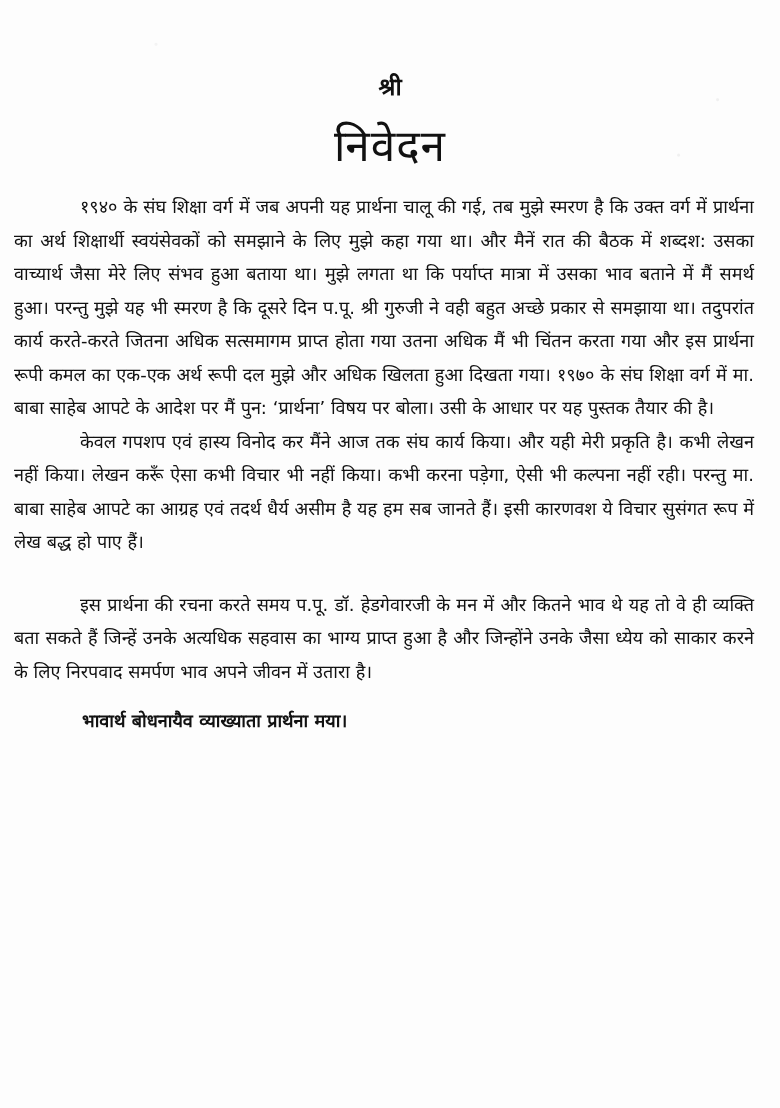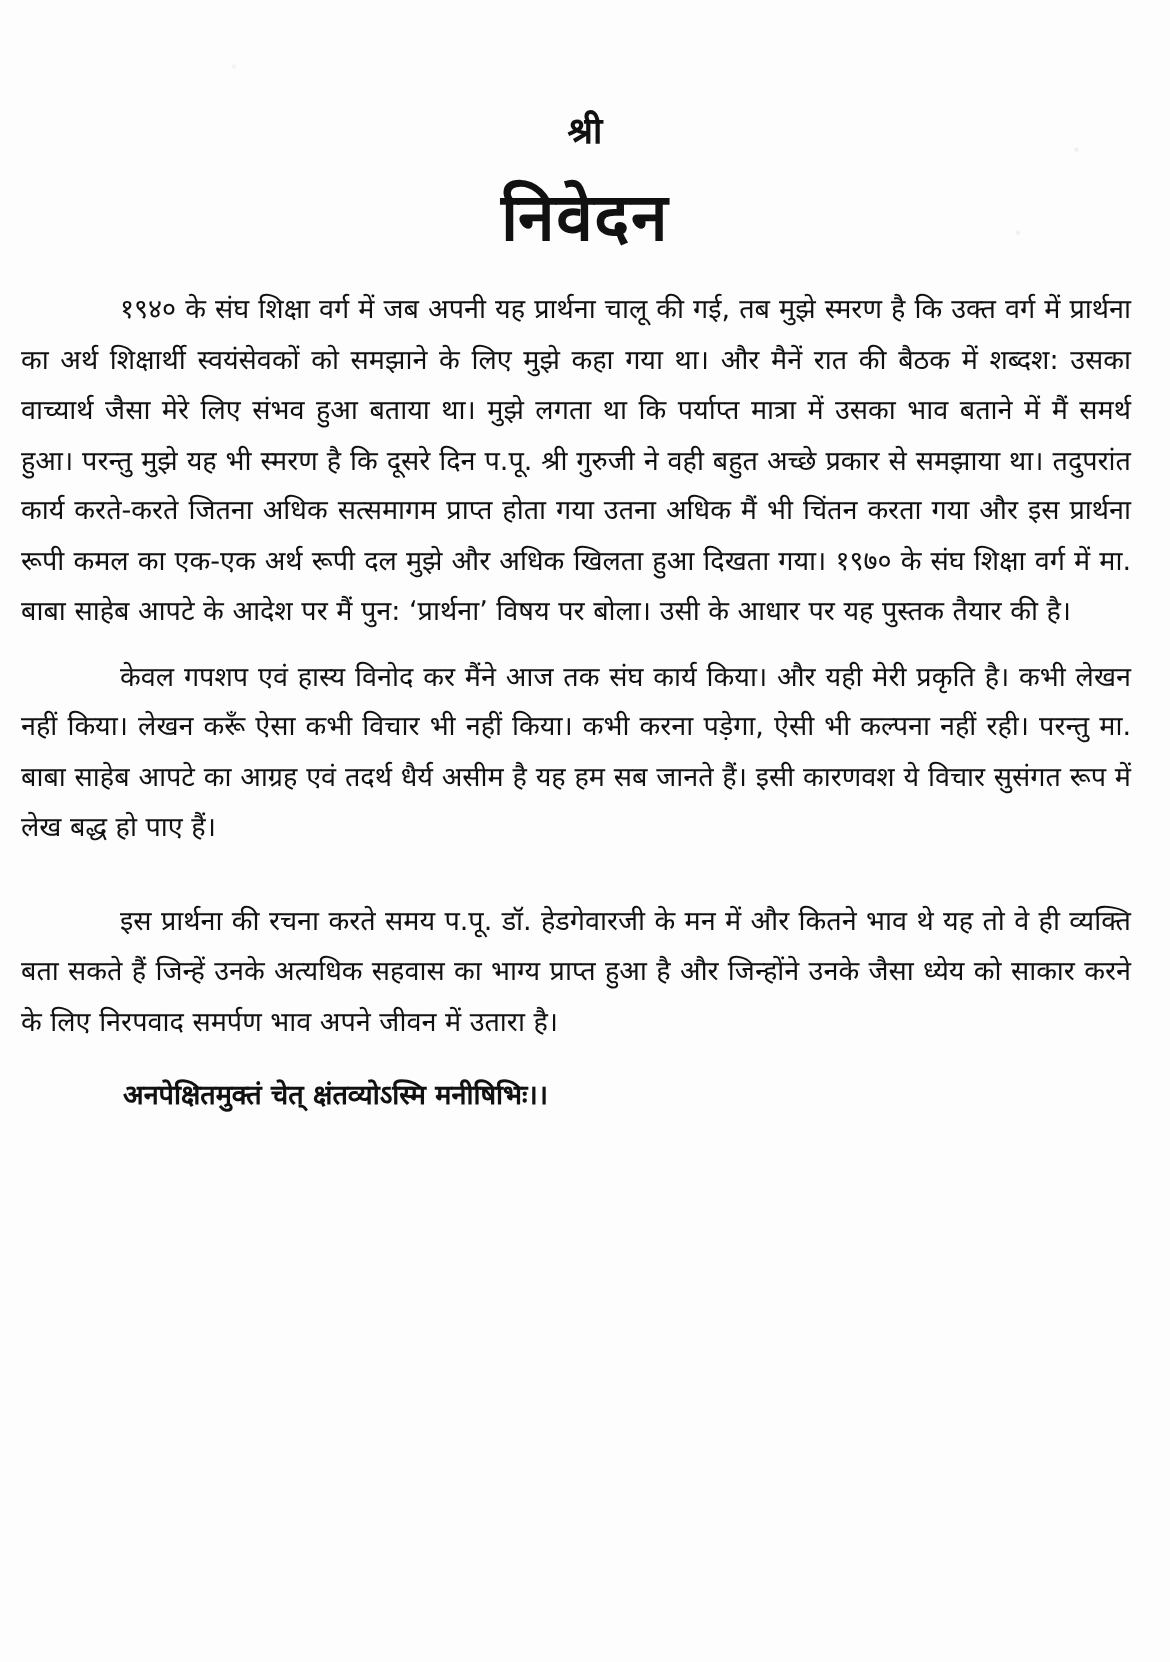--- a/index.html
+++ b/index.html
@@ -33,38 +33,38 @@
     font-size: 24px;
     font-weight: bold;
     line-height: 34px;
   }
   .title {
     position: absolute;
     left: 0; width: 780px;
     top: 118px;
     text-align: center;
     font-size: 44px;
-    font-weight: bold;
+    font-weight: normal;
     line-height: 56px;
     letter-spacing: 1px;
   }
   .body {
     position: absolute;
     left: 14px;
     width: 740px;
     top: 190px;
     font-size: 18px;
     line-height: 33.5px;
   }
   .para {
     margin: 0;
     text-align: justify;
     text-indent: 66px;
   }
-  .para.gap { margin-top: 10px; }
+  .para.gap { }
   .para.gap2 { margin-top: 29px; }
   .closing {
     margin: 6px 0 0 0;
     padding-left: 68px;
   }
   .shloka {
     margin: 14px 0 0 0;
     padding-left: 68px;
     font-weight: bold;
     line-height: 38px;
@@ -77,17 +77,17 @@
 <div class="page">
 
   <div class="shri">श्री</div>
   <div class="title">निवेदन</div>
 
   <div class="body">
     <p class="para">१९४० के संघ शिक्षा वर्ग में जब अपनी यह प्रार्थना चालू की गई, तब मुझे स्मरण है कि उक्त वर्ग में प्रार्थना का अर्थ शिक्षार्थी स्वयंसेवकों को समझाने के लिए मुझे कहा गया था। और मैनें रात की बैठक में शब्दश: उसका वाच्यार्थ जैसा मेरे लिए संभव हुआ बताया था। मुझे लगता था कि पर्याप्त मात्रा में उसका भाव बताने में मैं समर्थ हुआ। परन्तु मुझे यह भी स्मरण है कि दूसरे दिन प.पू. श्री गुरुजी ने वही बहुत अच्छे प्रकार से समझाया था। तदुपरांत कार्य करते-करते जितना अधिक सत्समागम प्राप्त होता गया उतना अधिक मैं भी चिंतन करता गया और इस प्रार्थना रूपी कमल का एक-एक अर्थ रूपी दल मुझे और अधिक खिलता हुआ दिखता गया। १९७० के संघ शिक्षा वर्ग में मा. बाबा साहेब आपटे के आदेश पर मैं पुन: ‘प्रार्थना’ विषय पर बोला। उसी के आधार पर यह पुस्तक तैयार की है।</p>
     <p class="para gap">केवल गपशप एवं हास्य विनोद कर मैंने आज तक संघ कार्य किया। और यही मेरी प्रकृति है। कभी लेखन नहीं किया। लेखन करूँ ऐसा कभी विचार भी नहीं किया। कभी करना पड़ेगा, ऐसी भी कल्पना नहीं रही। परन्तु मा. बाबा साहेब आपटे का आग्रह एवं तदर्थ धैर्य असीम है यह हम सब जानते हैं। इसी कारणवश ये विचार सुसंगत रूप में लेख बद्ध हो पाए हैं।</p>
     <p class="para gap2">इस प्रार्थना की रचना करते समय प.पू. डॉ. हेडगेवारजी के मन में और कितने भाव थे यह तो वे ही व्यक्ति बता सकते हैं जिन्हें उनके अत्यधिक सहवास का भाग्य प्राप्त हुआ है और जिन्होंने उनके जैसा ध्येय को साकार करने के लिए निरपवाद समर्पण भाव अपने जीवन में उतारा है।</p>
     <div class="shloka">
-      <span class="shloka-line">अनपेक्षितमुक्तं चेत् क्षंतव्योऽस्मि मनीषिभिः।।</span>
+      <span class="shloka-line">भावार्थ बोधनायैव व्याख्याता प्रार्थना मया।</span>
     </div>
   </div>
 
 </div>
 
 </body></html>

